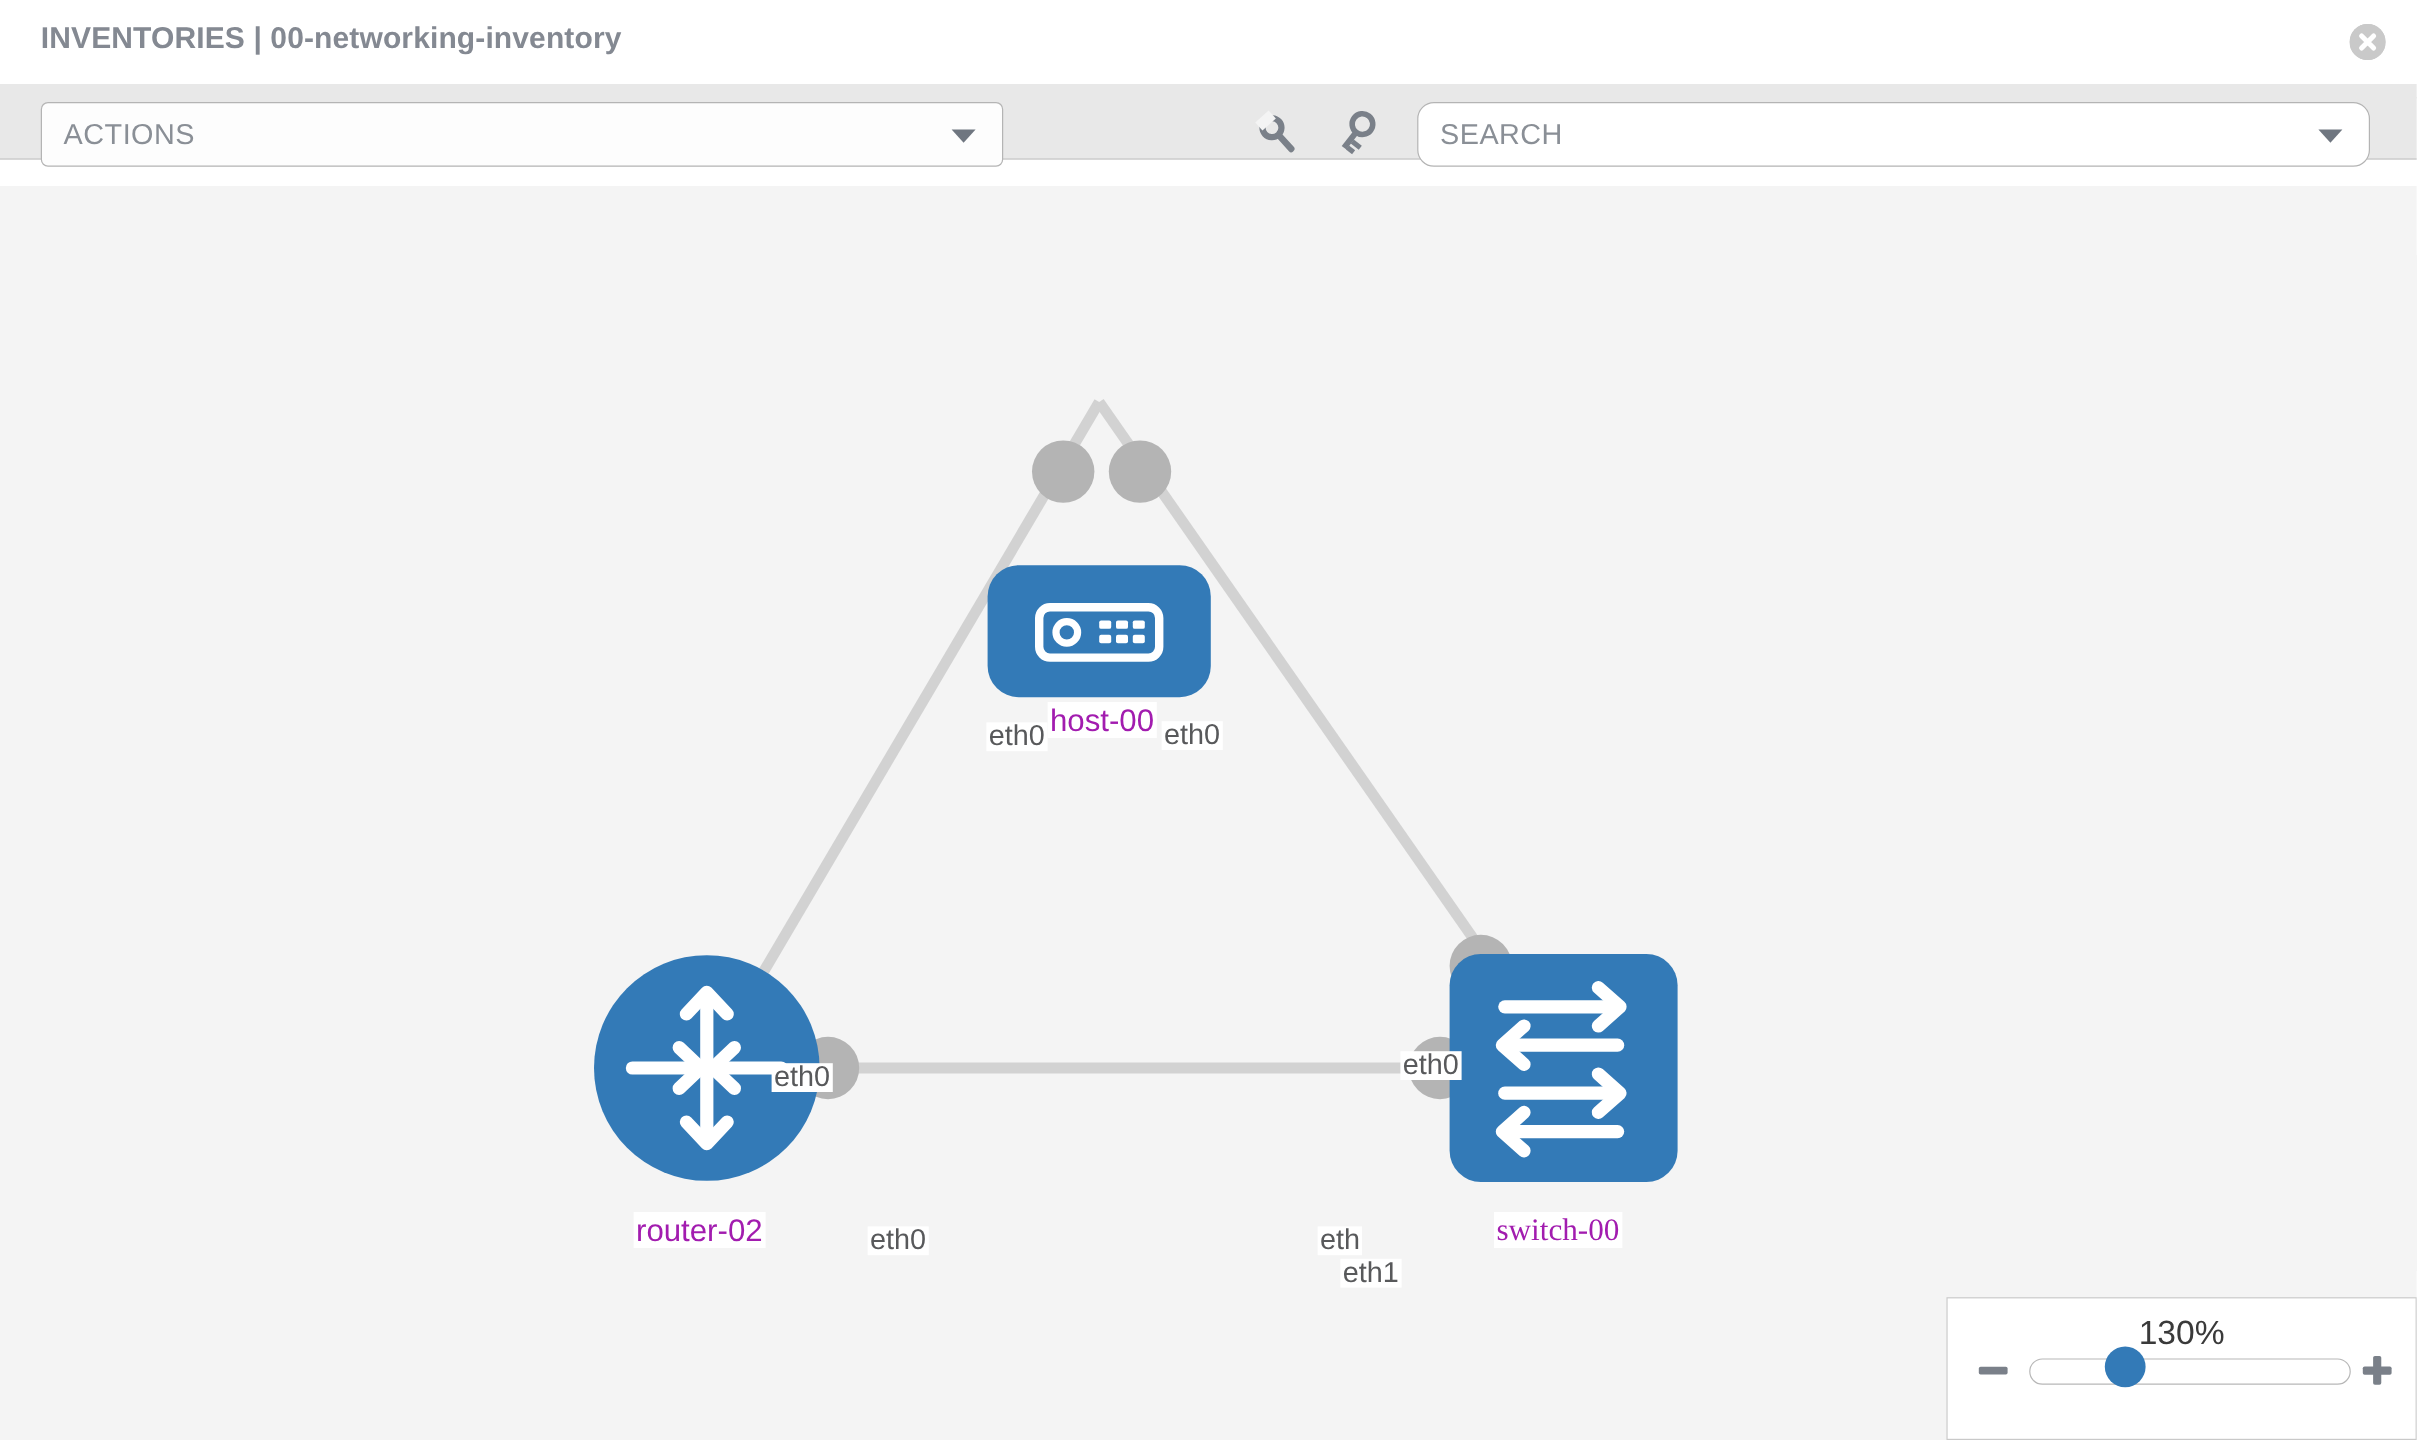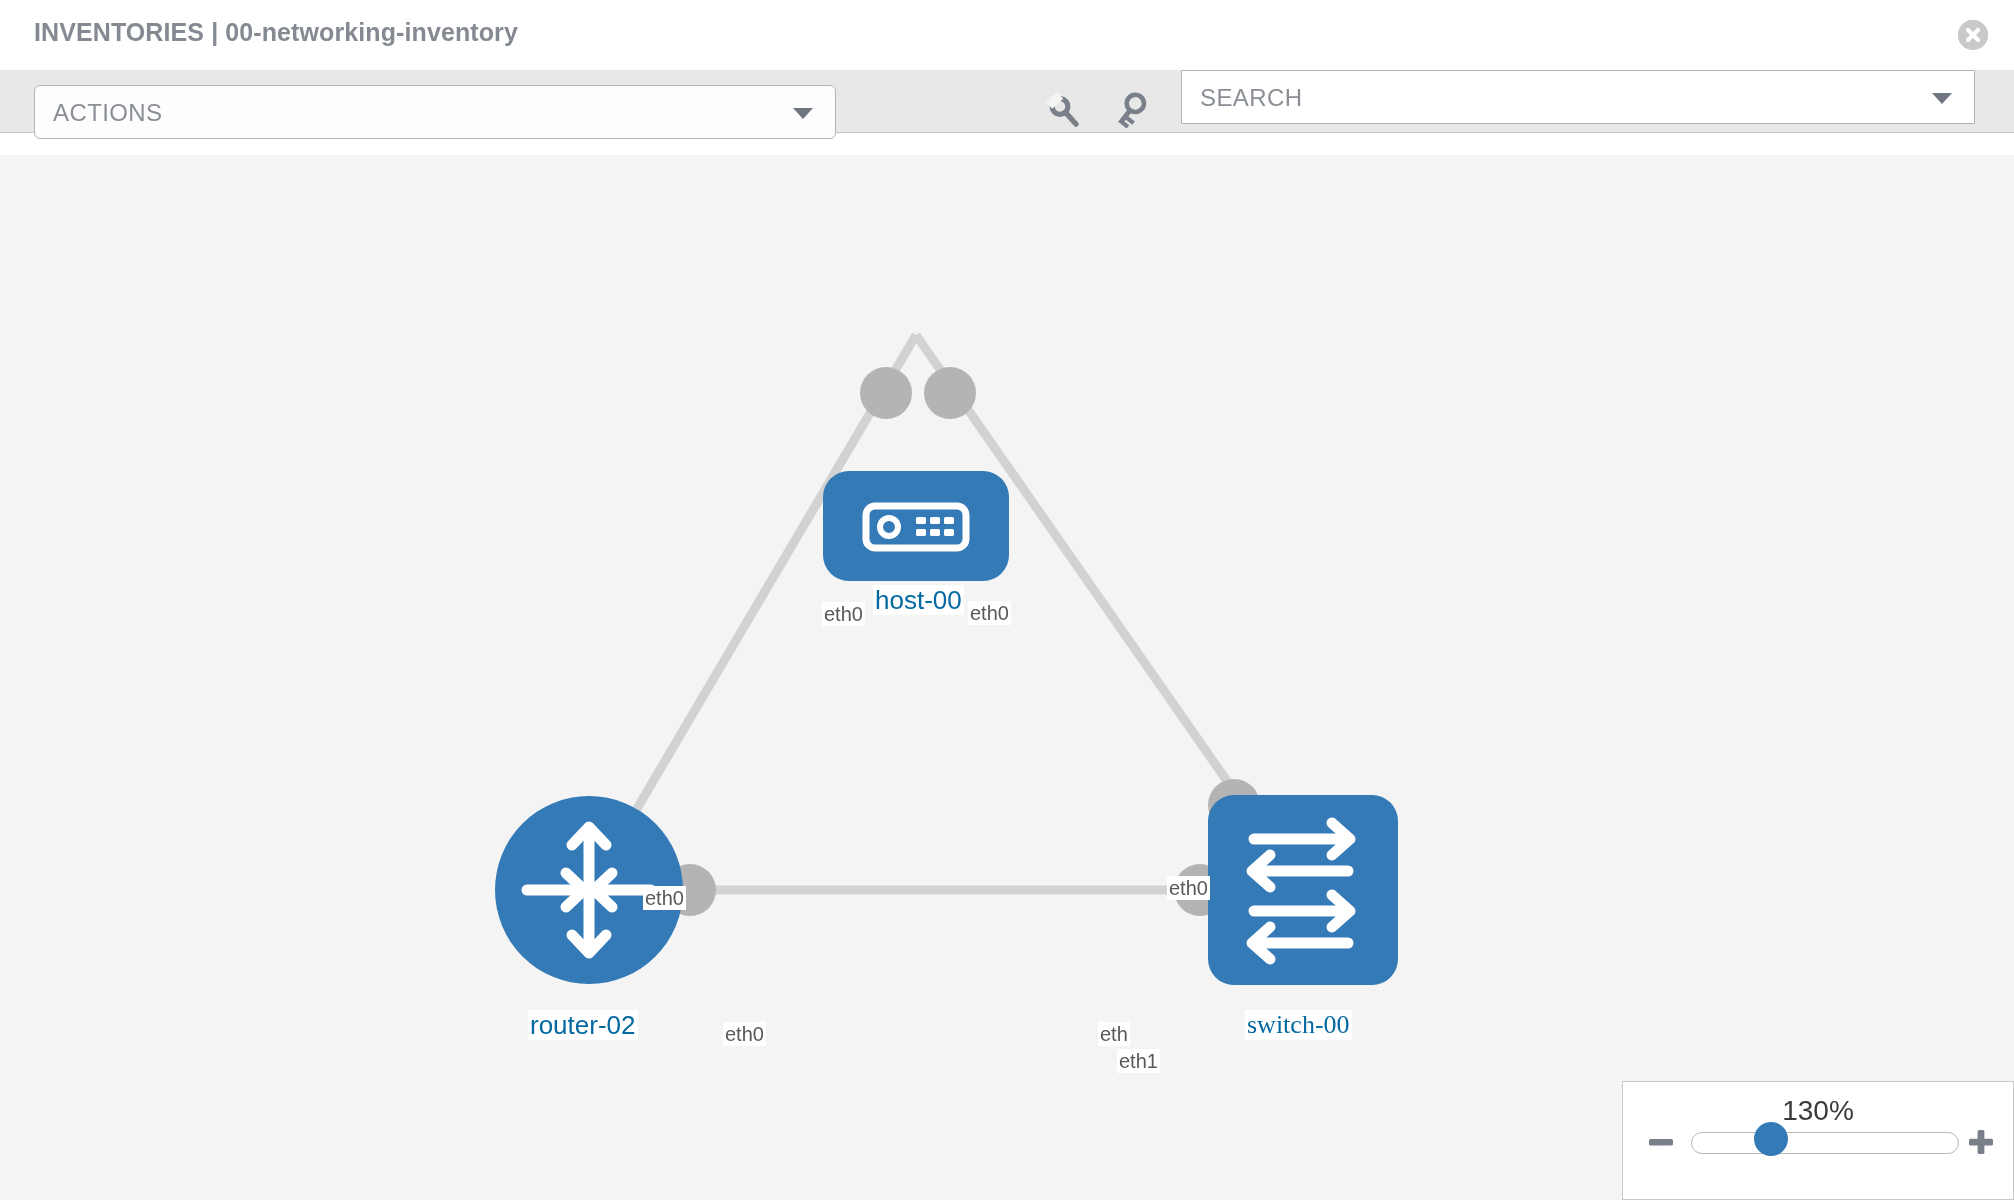--- a/index.html
+++ b/index.html
@@ -100,26 +100,26 @@
     height: 44px;
     cursor: pointer;
   }
   .tool-icon svg { display: block; }
   #wrench-btn { left: 1043px; }
   #key-btn    { left: 1113px; }
 
   .search-box {
     position: absolute;
     left: 1181px;
-    top: 0;
+    top: 15px;
     width: 794px;
     height: 54px;
     background: #ffffff;
     border: 1px solid #b4b4b4;
-    border-radius: 1px;
+    border-radius: 14px;
     box-sizing: border-box;
     cursor: text;
   }
   .search-label {
     position: absolute;
     left: 18px;
     top: 13px;
     font-size: 24px;
     color: #8a8f96;
     letter-spacing: 0.4px;
@@ -133,32 +133,32 @@
     width: 2014px;
     height: 1045px;
     background: #f4f4f4;
     overflow: hidden;
   }
   .canvas svg { display: block; }
 
   .node-label {
     position: absolute;
     background: #ffffff;
-    color: #0369a1;
+    color: #a21caf;
     font-size: 26px;
     font-family: "Liberation Sans", sans-serif;
     white-space: nowrap;
     padding: 0 2px;
     line-height: 30px;
   }
   .iface-label {
     position: absolute;
     background: #ffffff;
     color: #58595b;
-    font-size: 20px;
+    font-size: 24px;
     font-family: "Liberation Sans", sans-serif;
     white-space: nowrap;
     padding: 0 2px;
     line-height: 24px;
   }
 
   
   .zoom-panel {
     position: absolute;
     left: 1622px;

